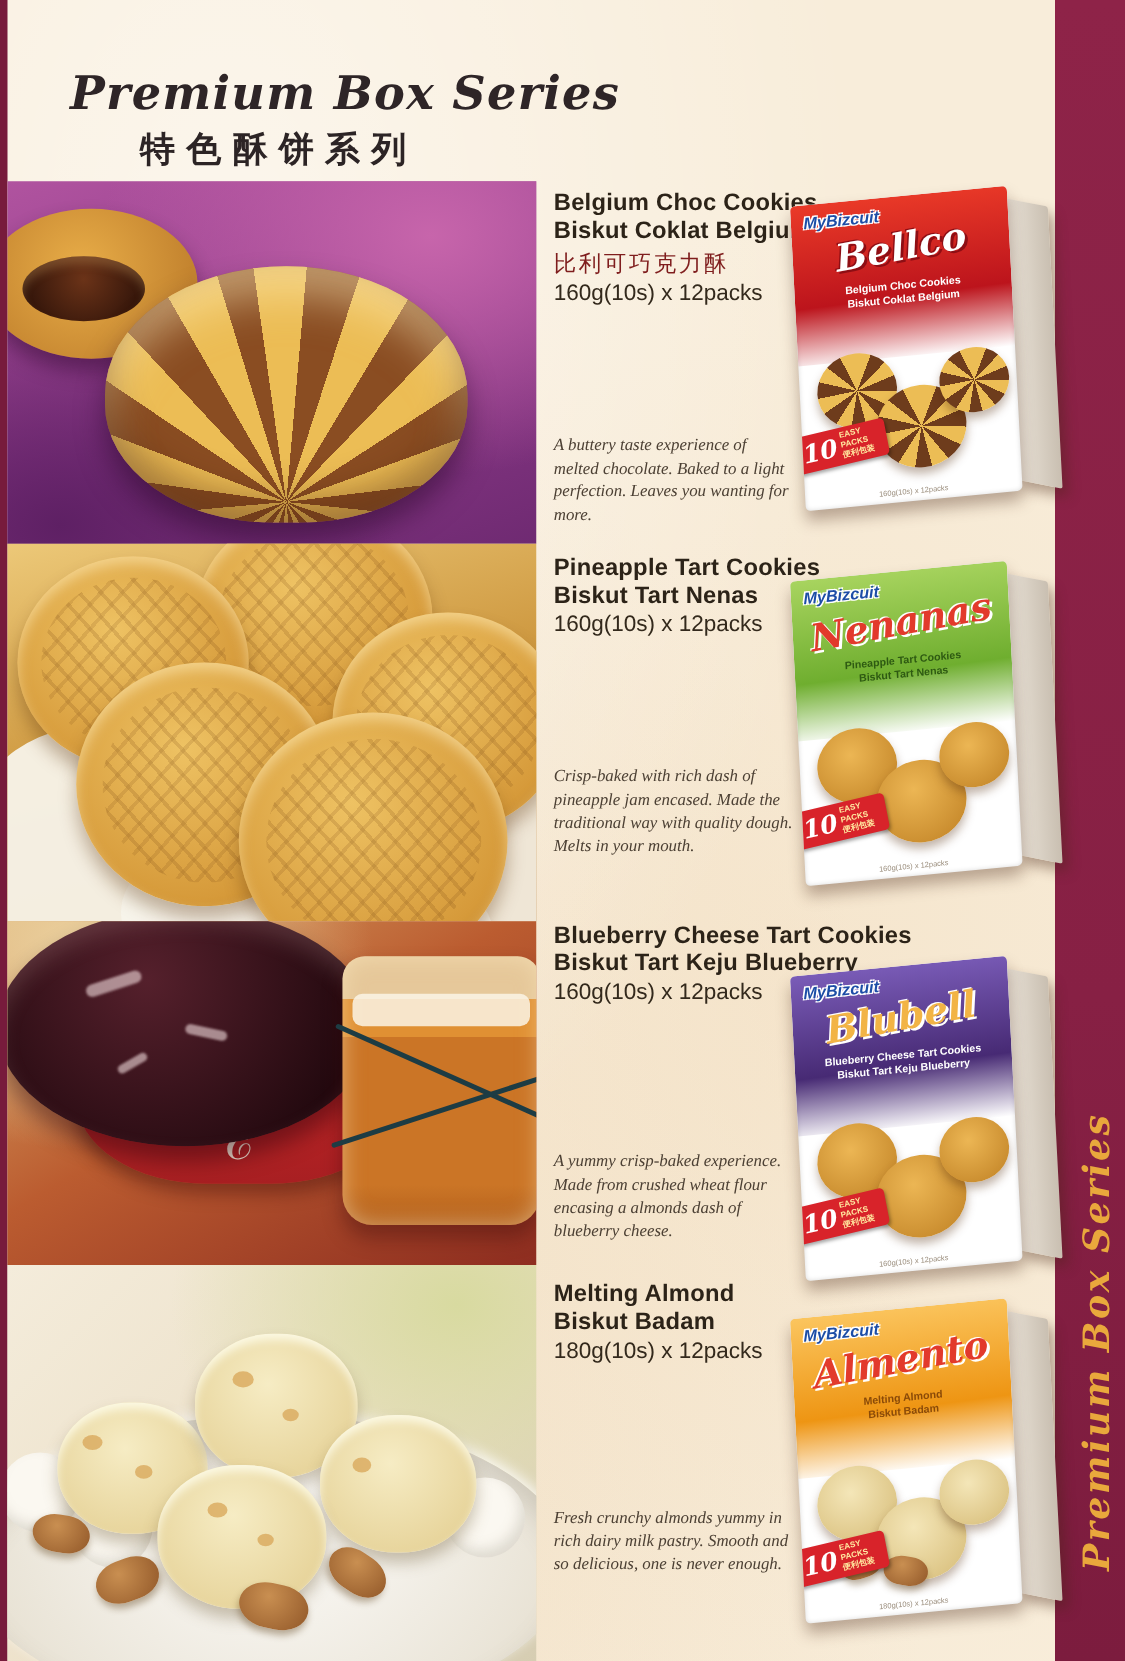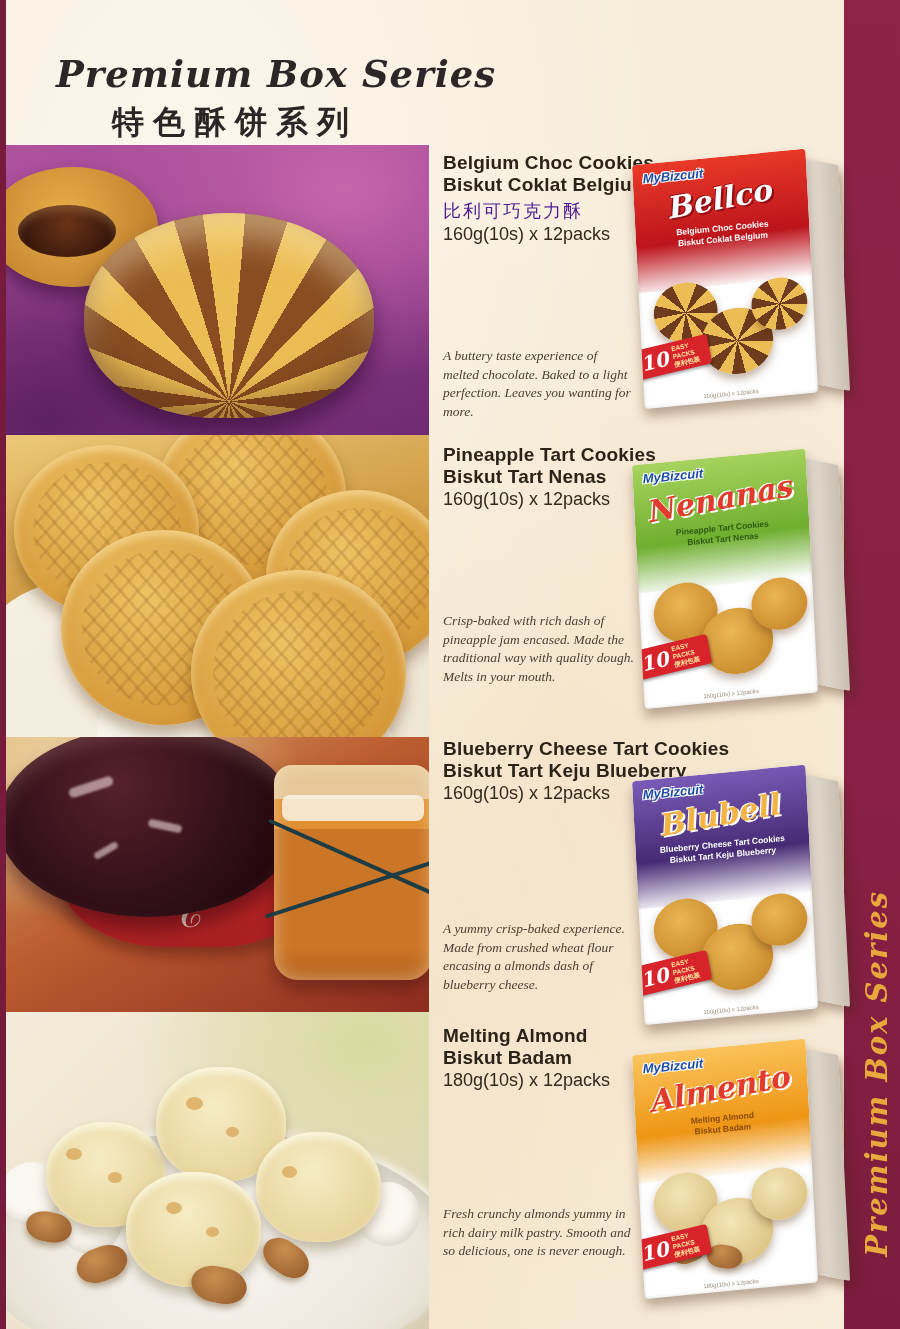--- a/index.html
+++ b/index.html
@@ -25,21 +25,21 @@
   }
 
   
   .page-title {
     position:absolute; left:56px; top:52px;
     font-family:"DejaVu Serif", serif; font-style:italic; font-weight:bold;
     font-size:37px; color:#2e2527; letter-spacing:1px;
   }
   .page-title-zh {
     position:absolute; left:112px; top:101px;
-    font-size:32px; font-weight:bold; color:#2c2425; letter-spacing:9px;
+    font-size:28px; font-weight:bold; color:#2c2425; letter-spacing:9px;
   }
 
   
   .photo { position:absolute; left:6px; width:423px; overflow:hidden; }
   .ph1 { top:145px; height:290px;
     background: radial-gradient(ellipse at 80% 15%, #c765ab, transparent 55%),
                 radial-gradient(ellipse at 10% 95%, #5e2064, transparent 50%),
                 linear-gradient(160deg, #b0539f, #8c3a88 55%, #6f2a72); }
   .dome-cookie { position:absolute; left:78px; top:68px; width:290px; height:205px;
     border-radius:50% 50% 46% 46%;
@@ -104,21 +104,21 @@
     background: radial-gradient(circle at 45% 35%, #f6ecc4, #e7d49b 75%, #d3bb7e);
     box-shadow: 0 8px 12px rgba(110,90,50,.35), inset 0 5px 8px rgba(255,255,240,.8); }
   .almond-cookie i { position:absolute; border-radius:50%; background:#d9a95c; opacity:.8; }
   .nut { position:absolute; border-radius:50% / 60%; 
     background: radial-gradient(circle at 40% 30%, #c98f51, #9c6230 80%);
     box-shadow: 0 4px 6px rgba(90,60,20,.4); }
 
   
   .ptext { position:absolute; left:443px; width:300px; color:#2c2318; }
   .ptitle { font-size:19px; font-weight:bold; line-height:1.17; letter-spacing:.2px; }
-  .pzh { font-size:18px; margin-top:3px; letter-spacing:2px; color:#4c1d95; }
+  .pzh { font-size:18px; margin-top:3px; letter-spacing:2px; color:#7f1d1d; }
   .psize { font-size:18px; margin-top:1px; color:#33291c; }
   .pdesc { position:absolute; left:443px; width:192px;
     font-family:"Liberation Serif", serif; font-style:italic;
     font-size:13.5px; line-height:1.38; color:#4c4034; }
 
   
   .pbox { position:absolute; width:206px; height:252px; transform:rotate(-3deg); }
   .pbox-side { position:absolute; right:0; top:14px; width:36px; height:226px; transform:skewY(14deg);
     background:linear-gradient(to right,#ece5da,#c9bfb1); border-radius:2px;
     box-shadow:4px 6px 10px rgba(70,35,20,.4); }

